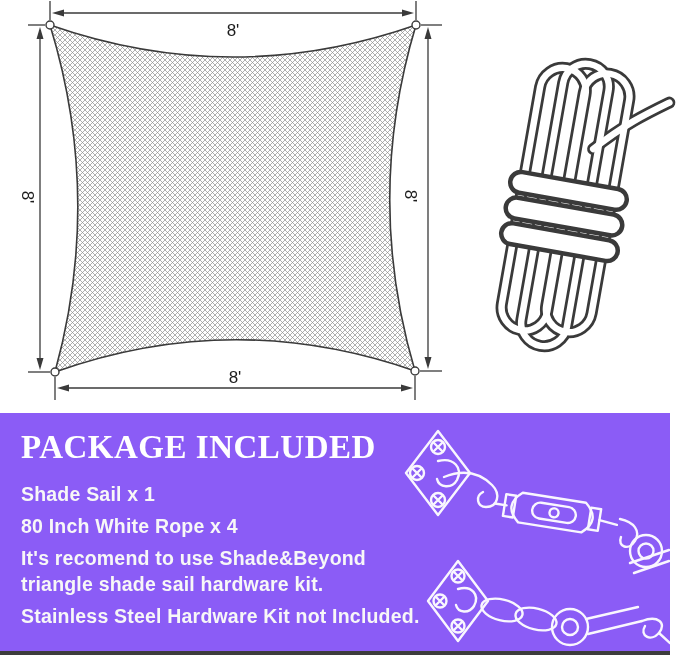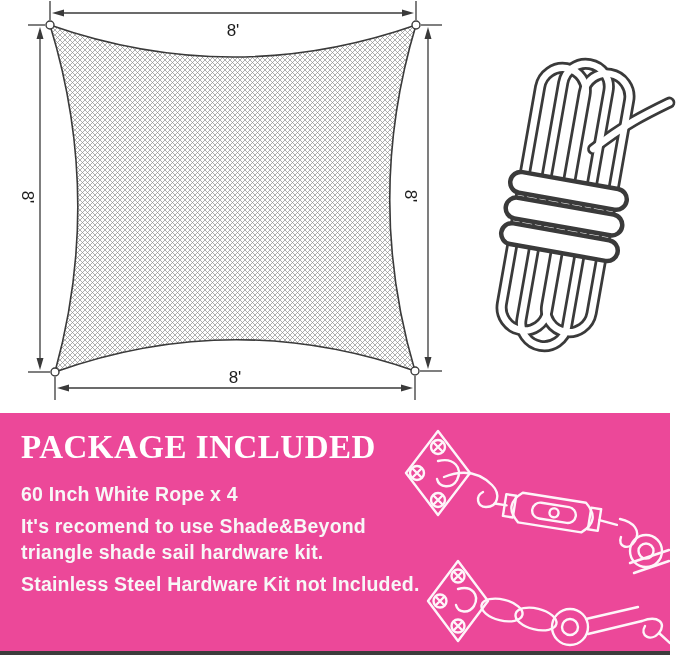--- a/index.html
+++ b/index.html
@@ -106,23 +106,24 @@
       </g>
 
       <g fill="#ffffff" stroke="#3a3a3a" stroke-width="4.5">
         <rect x="42" y="140" width="118" height="21" rx="10.5"></rect>
         <rect x="42" y="166" width="118" height="21" rx="10.5"></rect>
         <rect x="42" y="192" width="118" height="21" rx="10.5"></rect>
       </g>
     </g>
   </svg>
 
-  <div class="panel" style="background:#ec4899;">
+  <div class="panel" style="background:#8b5cf6;">
     <h1 class="panel-heading">PACKAGE INCLUDED</h1>
-    <div class="pkg-item">60 Inch White Rope x 4</div>
+    <div class="pkg-item">Shade Sail x 1</div>
+    <div class="pkg-item">80 Inch White Rope x 4</div>
     <div class="pkg-item wrap">It's recomend to use Shade&amp;Beyond triangle shade sail hardware kit.</div>
     <div class="pkg-item">Stainless Steel Hardware Kit not Included.</div>
   </div>
 
   <svg class="hw-svg" width="290" height="242" viewBox="0 0 290 242">
     <g fill="none" stroke="#ffffff" stroke-width="2.4" stroke-linecap="round" stroke-linejoin="round" opacity="0.95">
 
       <g>
 
         <path d="M58,18 L90,60 L58,102 L26,60 Z"></path>

